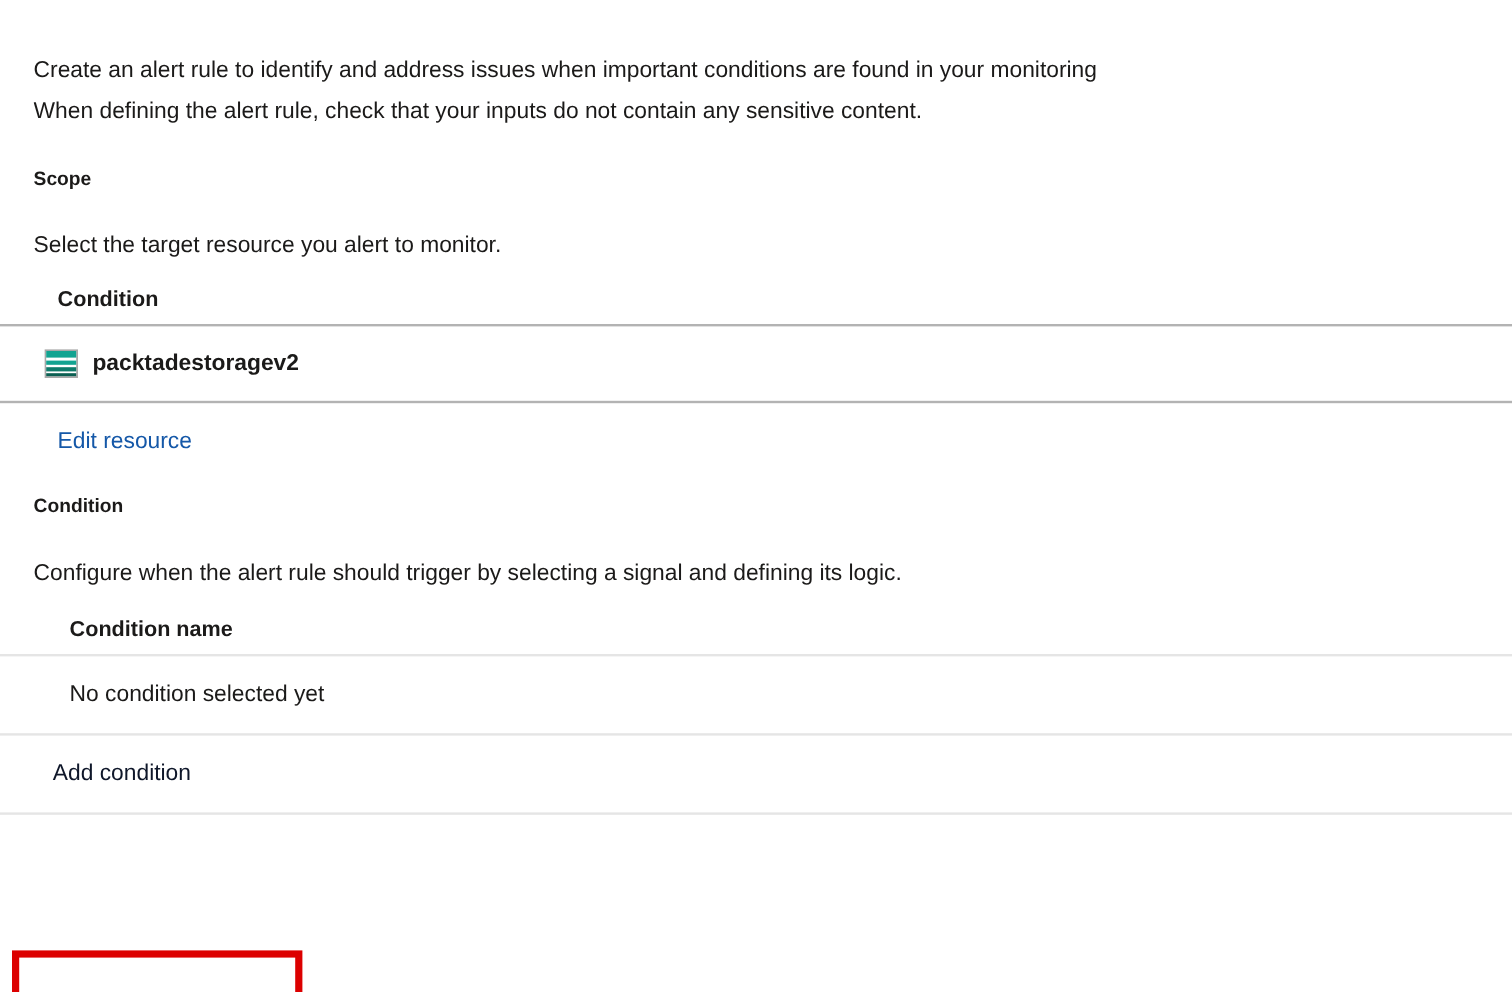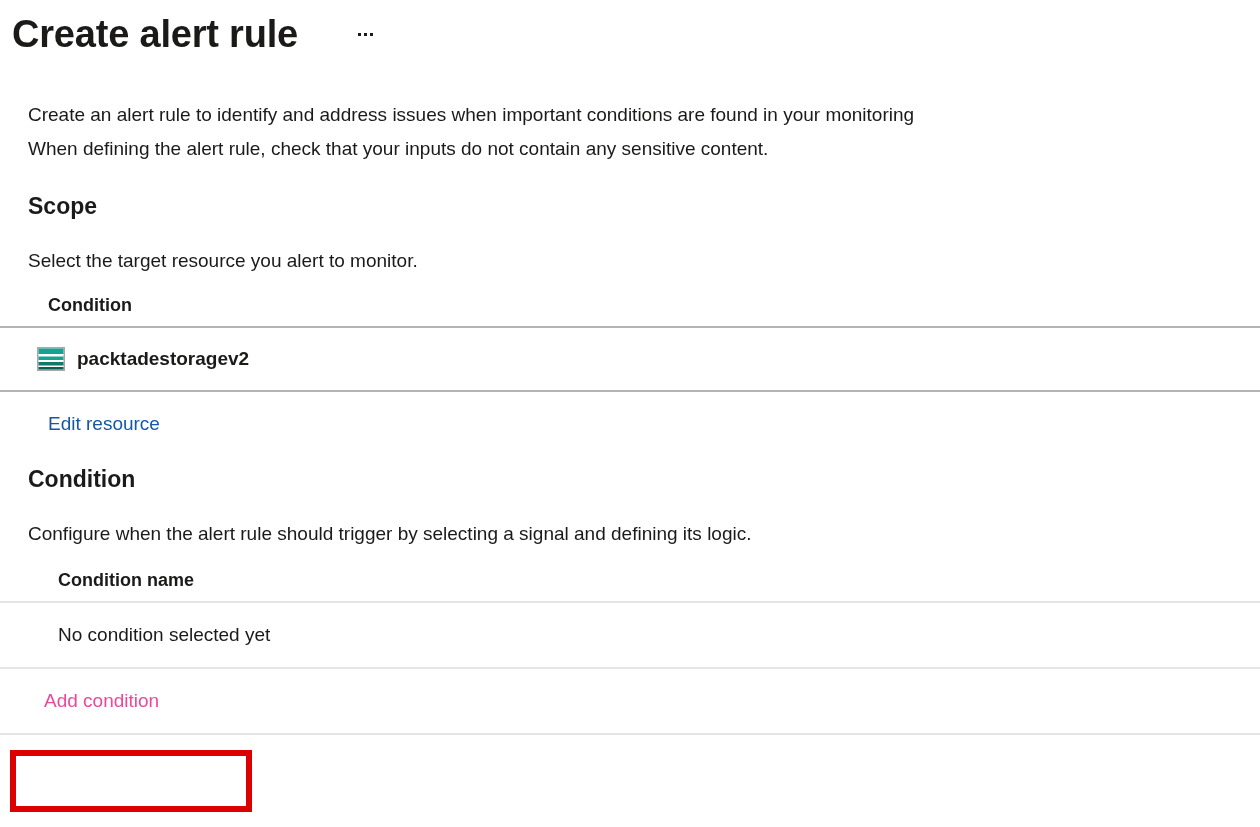--- a/index.html
+++ b/index.html
@@ -65,21 +65,21 @@
     line-height: 34px;
     color: #1b1a19;
     width: 1236px;
     white-space: nowrap;
     overflow: hidden;
   }
   .intro .line { display: block; }
 
   
   .section-heading {
-    font-size: 23px;
+    font-size: 16px;
     font-weight: 600;
     color: #1b1a19;
     line-height: 28px;
   }
   .section-desc {
     font-size: 19px;
     line-height: 26px;
     color: #1b1a19;
   }
 
@@ -151,21 +151,21 @@
   
   .add-row {
     position: relative;
     height: 64px;
   }
   #add-condition-link {
     position: absolute;
     left: 44px;
     top: 20px;
     font-size: 19px;
-    color: #ec4899;
+    color: #0f172a;
     text-decoration: none;
     cursor: pointer;
     line-height: 24px;
   }
 
   .annotation-box {
     position: absolute;
     left: 10px;
     top: 750px;
     width: 242px;
@@ -175,28 +175,20 @@
     pointer-events: none;
     z-index: 5;
   }
 </style>
 </head>
 <body>
 
 <div class="page">
 
   
-  <div class="title-row">
-    <div class="page-title">Create alert rule</div>
-    <button class="ellipsis-btn">
-      <i></i>
-      <i></i>
-      <i></i>
-    </button>
-  </div>
 
   
   <div class="intro">
     <span class="line">Create an alert rule to identify and address issues when important conditions are found in your monitoring</span>
     <span class="line">When defining the alert rule, check that your inputs do not contain any sensitive content.</span>
   </div>
 
   
   <div class="section-heading" id="scope-heading">Scope</div>
   <div class="section-desc" id="scope-desc">Select the target resource you alert to monitor.</div>

